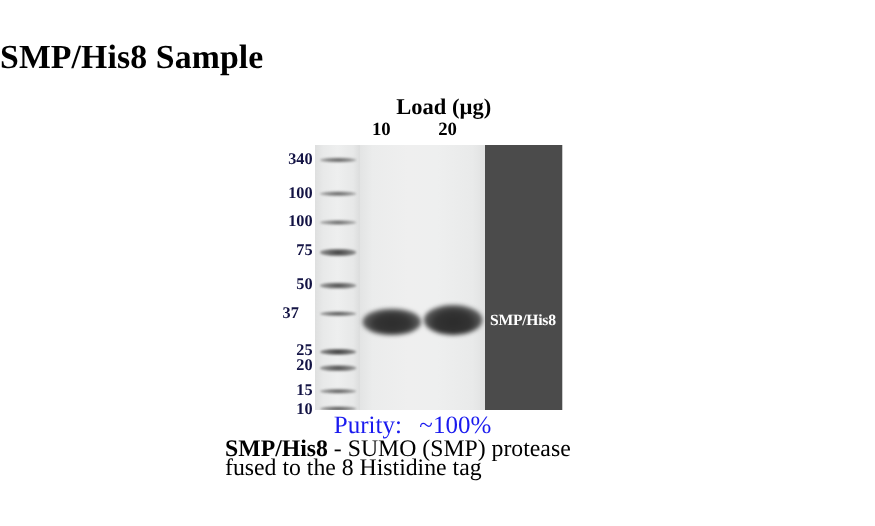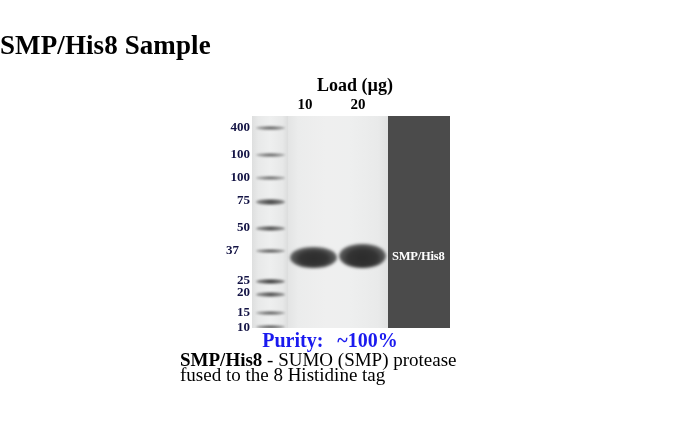--- a/index.html
+++ b/index.html
@@ -169,21 +169,21 @@
   }
 
   
   #purity-line {
     position: absolute;
     left: 200px;
     top: 329px;
     width: 260px;
     text-align: center;
     font-size: 20px;
-    font-weight: bold;
+    font-weight: normal;
     color: #1a1aef;
     white-space: nowrap;
   }
   #purity-label { margin-right: 14px; }
 
   
   #footnote {
     position: absolute;
     left: 180px;
     top: 352px;
@@ -203,21 +203,21 @@
 <div id="load-header">Load (µg)</div>
 
 <div id="lane-labels">
   <div class="lane-label" id="lane-label-0">10</div>
   <div class="lane-label" id="lane-label-1">20</div>
 </div>
 
 <div id="gel-figure">
 
   <div id="mw-labels">
-      <div class="mw-label" style="top: 8px;">400</div>
+      <div class="mw-label" style="top: 8px;">340</div>
       <div class="mw-label" style="top: 35px;">100</div>
       <div class="mw-label" style="top: 58px;">100</div>
       <div class="mw-label" style="top: 81px;">75</div>
       <div class="mw-label" style="top: 108px;">50</div>
       <div class="mw-label" style="top: 131px; text-align: center;">37</div>
       <div class="mw-label" style="top: 161px;">25</div>
       <div class="mw-label" style="top: 173px;">20</div>
       <div class="mw-label" style="top: 193px;">15</div>
       <div class="mw-label" style="top: 208px;">10</div>
     </div>

